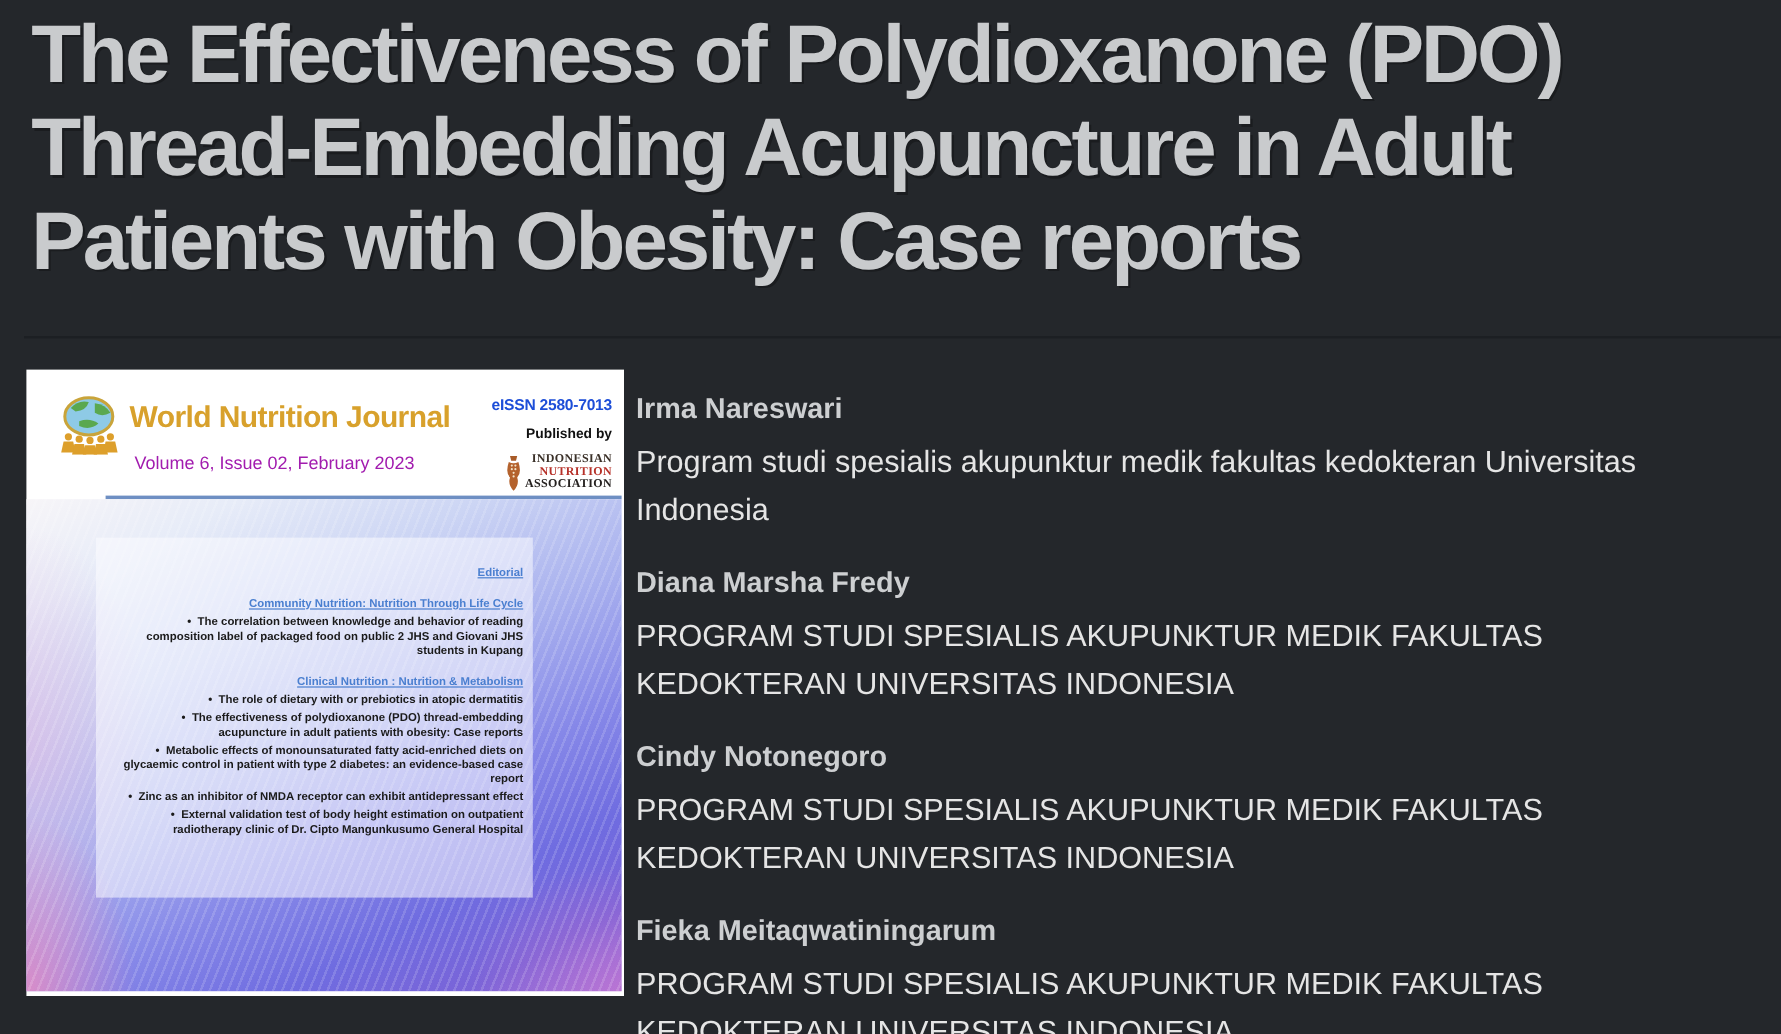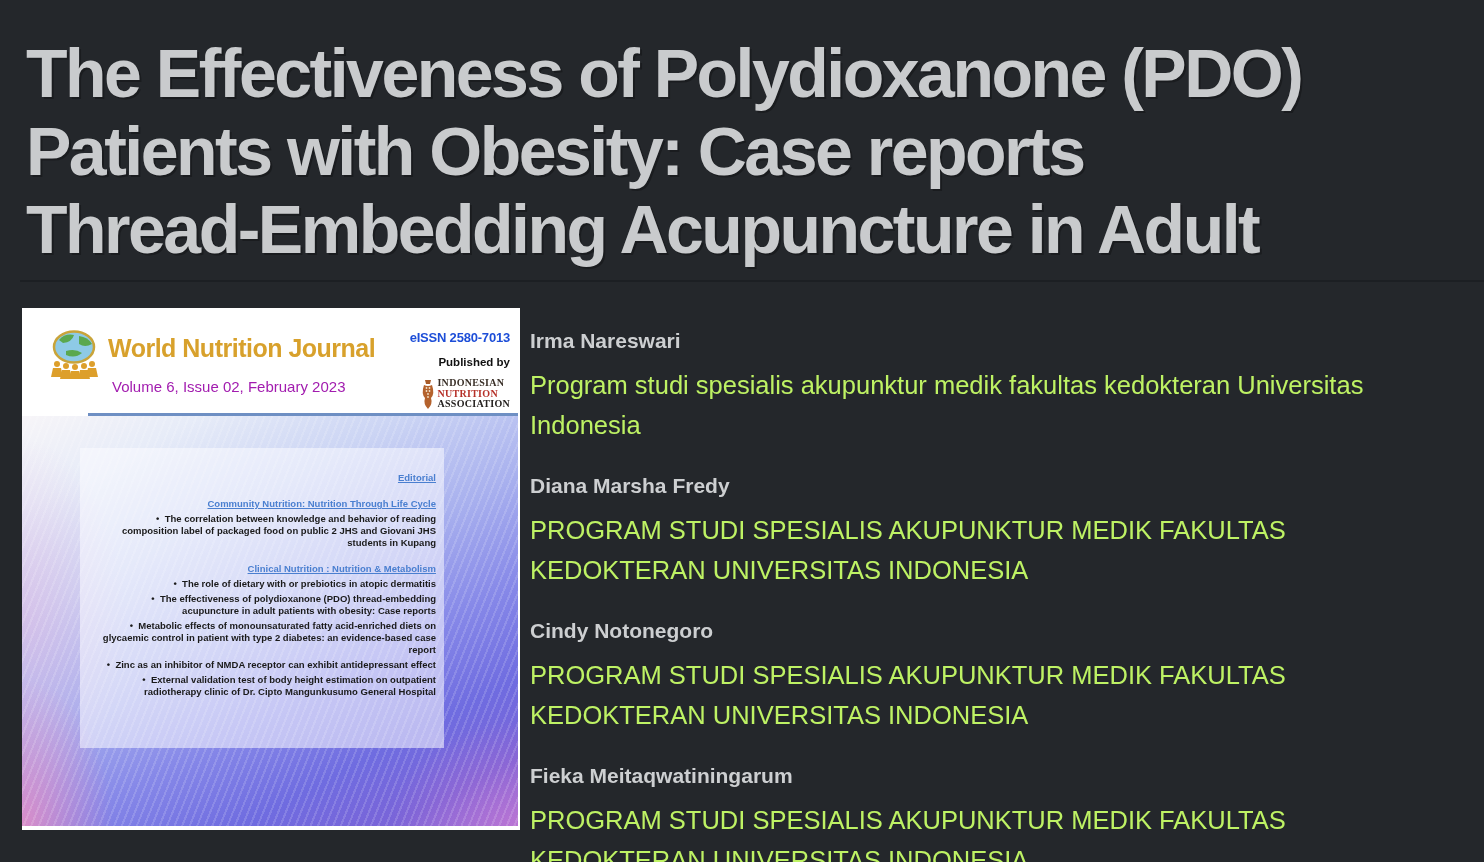--- a/index.html
+++ b/index.html
@@ -6,21 +6,21 @@
   html,body { width:1484px; height:862px; }
   body {
     background:#24272b;
     font-family:"Liberation Sans","DejaVu Sans",sans-serif;
     position:relative;
     overflow:hidden;
   }
 
   
   .article-title {
-    position:absolute; left:26px; top:34px; width:1440px;
+    position:absolute; left:26px; top:6px; width:1440px;
     color:#c9cbcd; font-weight:bold; font-size:68px;
     line-height:78px; letter-spacing:-2.5px;
     text-shadow:2px 2px 0 rgba(0,0,0,0.28);
   }
   .article-title span { display:block; }
 
   .divider {
     position:absolute; left:20px; right:0; top:280px; height:2px;
     background:#1c1f23;
   }
@@ -44,21 +44,21 @@
   .issue-line { font-size:15px; color:#a21caf; margin-top:15px; margin-left:4px; }
 
   .pub-block { text-align:right; padding-top:8px; }
   .eissn { font-size:13px; font-weight:bold; color:#1d4ed8; letter-spacing:-0.2px; }
   .published-by { font-size:11.5px; font-weight:bold; color:#101010; margin-top:11px; }
   .publisher { display:flex; justify-content:flex-end; margin-top:10px; }
   .publisher svg { margin-right:2px; margin-top:1px; }
   .publisher-lines {
     font-family:"Liberation Serif","DejaVu Serif",serif;
     font-size:10px; font-weight:bold; line-height:10.5px;
-    letter-spacing:0.3px; text-align:left;
+    letter-spacing:0.3px; text-align:right;
   }
   .pub-l1 { color:#3a3028; }
   .pub-l2 { color:#b63129; }
   .pub-l3 { color:#262220; }
 
   .cover-rule { height:3px; background:#6e8fc3; margin:0 2px 0 66px; }
 
   .cover-body {
     position:absolute; top:108px; left:0; right:2px; bottom:4px;
     background:
@@ -80,34 +80,34 @@
   }
   .toc-section:first-child .toc-heading { margin-top:0; }
   .toc-items { list-style:none; }
   .toc-items li { margin-bottom:3px; }
   .toc-items li::before { content:"•\00a0\00a0 "; }
 
   
   .authors { position:absolute; left:530px; top:326px; width:938px; }
   .author { margin-bottom:26px; }
   .author-name {
-    font-size:21px; font-weight:bold; color:#cdcfd1;
+    font-size:24px; font-weight:bold; color:#cdcfd1;
     line-height:30px; margin-bottom:9px;
   }
   .author-affiliation {
-    font-size:25.5px; font-weight:normal; color:#bef264; line-height:40px;
+    font-size:25.5px; font-weight:normal; color:#e5e5e5; line-height:40px;
   }
 </style>
 </head>
 <body>
 
 <h1 class="article-title">
   <span>The Effectiveness of Polydioxanone (PDO)</span>
+  <span>Thread-Embedding Acupuncture in Adult</span>
   <span>Patients with Obesity: Case reports</span>
-  <span>Thread-Embedding Acupuncture in Adult</span>
 </h1>
 
 <div class="divider"></div>
 
 <figure class="cover">
   <div class="cover-header">
     <div class="brand">
       <svg width="52" height="52" viewBox="0 0 52 52">
         <ellipse cx="26" cy="20" rx="20" ry="15.5" fill="#8ecae6" stroke="#c9a43a" stroke-width="2.5"></ellipse>
         <path fill="#5aa84f" d="M11 13 q6 -7 15 -5 q-2 7 -11 8 z"></path>

